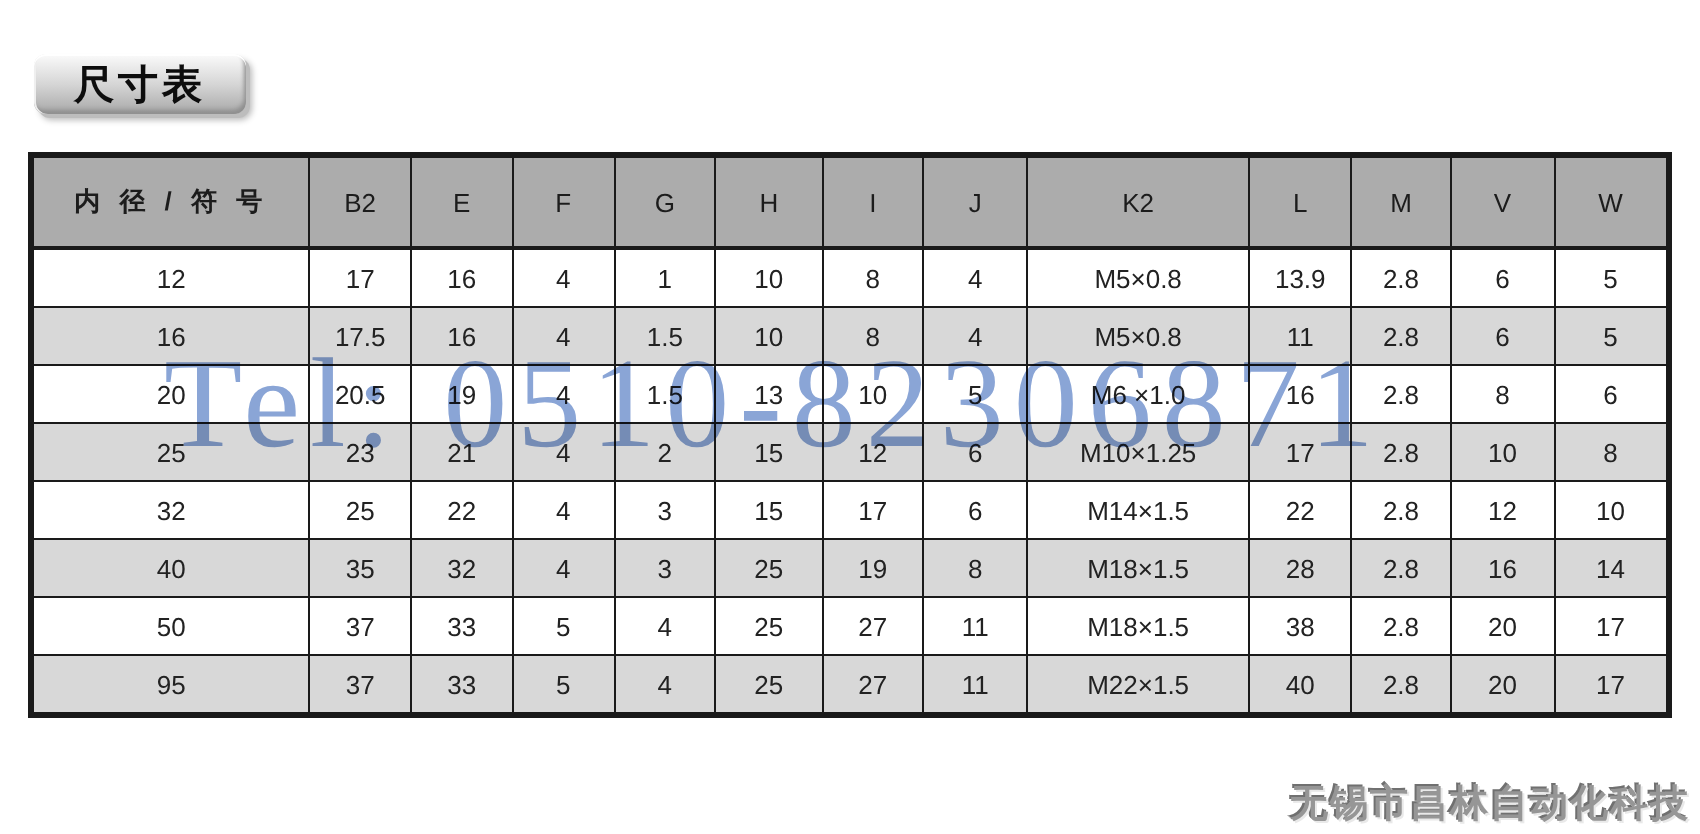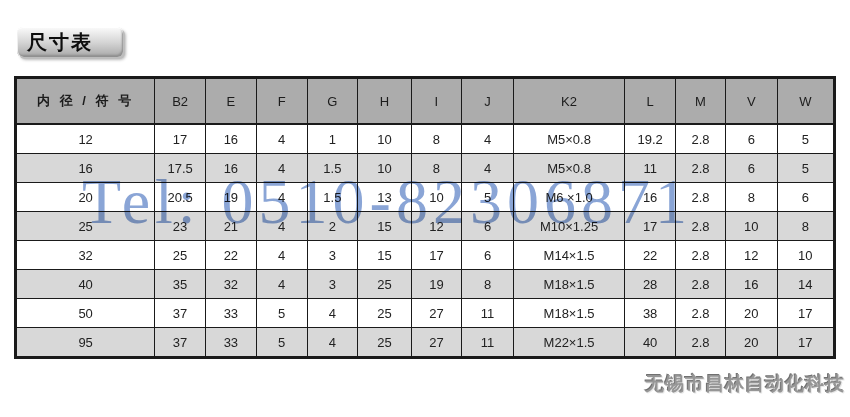--- a/index.html
+++ b/index.html
@@ -9,21 +9,21 @@
     --watermark:#7d9bd2;
     --company:#969696;
   }
   html,body{margin:0;padding:0;background:#fff;}
   body{width:850px;height:417px;font-family:"Liberation Sans",sans-serif;}
   .page{position:relative;width:850px;height:417px;overflow:hidden;background:#fff;}
 
   
   .banner{
     position:absolute;left:17px;top:27px;min-width:106px;height:30px;
-    display:flex;align-items:center;
+    display:flex;align-items:center;justify-content:center;
     background:linear-gradient(180deg,#fbfbfb 0%,#d6d6d6 50%,#a8a8a8 100%);
     border-radius:6px;
     box-shadow:inset 0 1px 0 #ffffff,inset 1px 0 0 #efefef,
                inset -1px -2px 2px #8f8f8f,
                2px 2px 0 #bdbdbd,3px 3px 3px rgba(0,0,0,.28);
     font-size:20px;font-weight:bold;letter-spacing:2px;color:#0d0d0d;
     padding:0 10px;box-sizing:border-box;
   }
 
   
@@ -37,21 +37,21 @@
   thead th:first-child{font-weight:bold;letter-spacing:3px;}
   tbody td{height:26px;font-size:13px;background:#ffffff;}
   tbody tr:nth-child(even) td{background:var(--stripe);}
 
   
   .wm{position:absolute;font-family:"Liberation Serif",serif;
       color:var(--watermark);mix-blend-mode:multiply;opacity:.9;
       white-space:nowrap;line-height:1;pointer-events:none;}
   .wm-tel{left:82px;top:170px;font-size:64px;letter-spacing:5px;}
   .wm-fax{left:130px;top:278px;font-size:64px;letter-spacing:5px;}
-  .company{position:absolute;right:5px;top:371px;font-size:19px;font-weight:bold;
+  .company{position:absolute;right:5px;top:389px;font-size:19px;font-weight:bold;
       color:var(--company);letter-spacing:1px;white-space:nowrap;
       text-shadow:1px 1px 0 #e9e9e9,-1px -1px 0 #707070;pointer-events:none;text-align:right;}
 </style>
 </head>
 <body>
 
 <div class="page">
 
   <div class="banner">
     <span>尺寸表</span>
@@ -95,21 +95,21 @@
           <tr>
             <td>12</td>
             <td>17</td>
             <td>16</td>
             <td>4</td>
             <td>1</td>
             <td>10</td>
             <td>8</td>
             <td>4</td>
             <td>M5×0.8</td>
-            <td>19.2</td>
+            <td>13.9</td>
             <td>2.8</td>
             <td>6</td>
             <td>5</td>
           </tr>
           <tr>
             <td>16</td>
             <td>17.5</td>
             <td>16</td>
             <td>4</td>
             <td>1.5</td>

